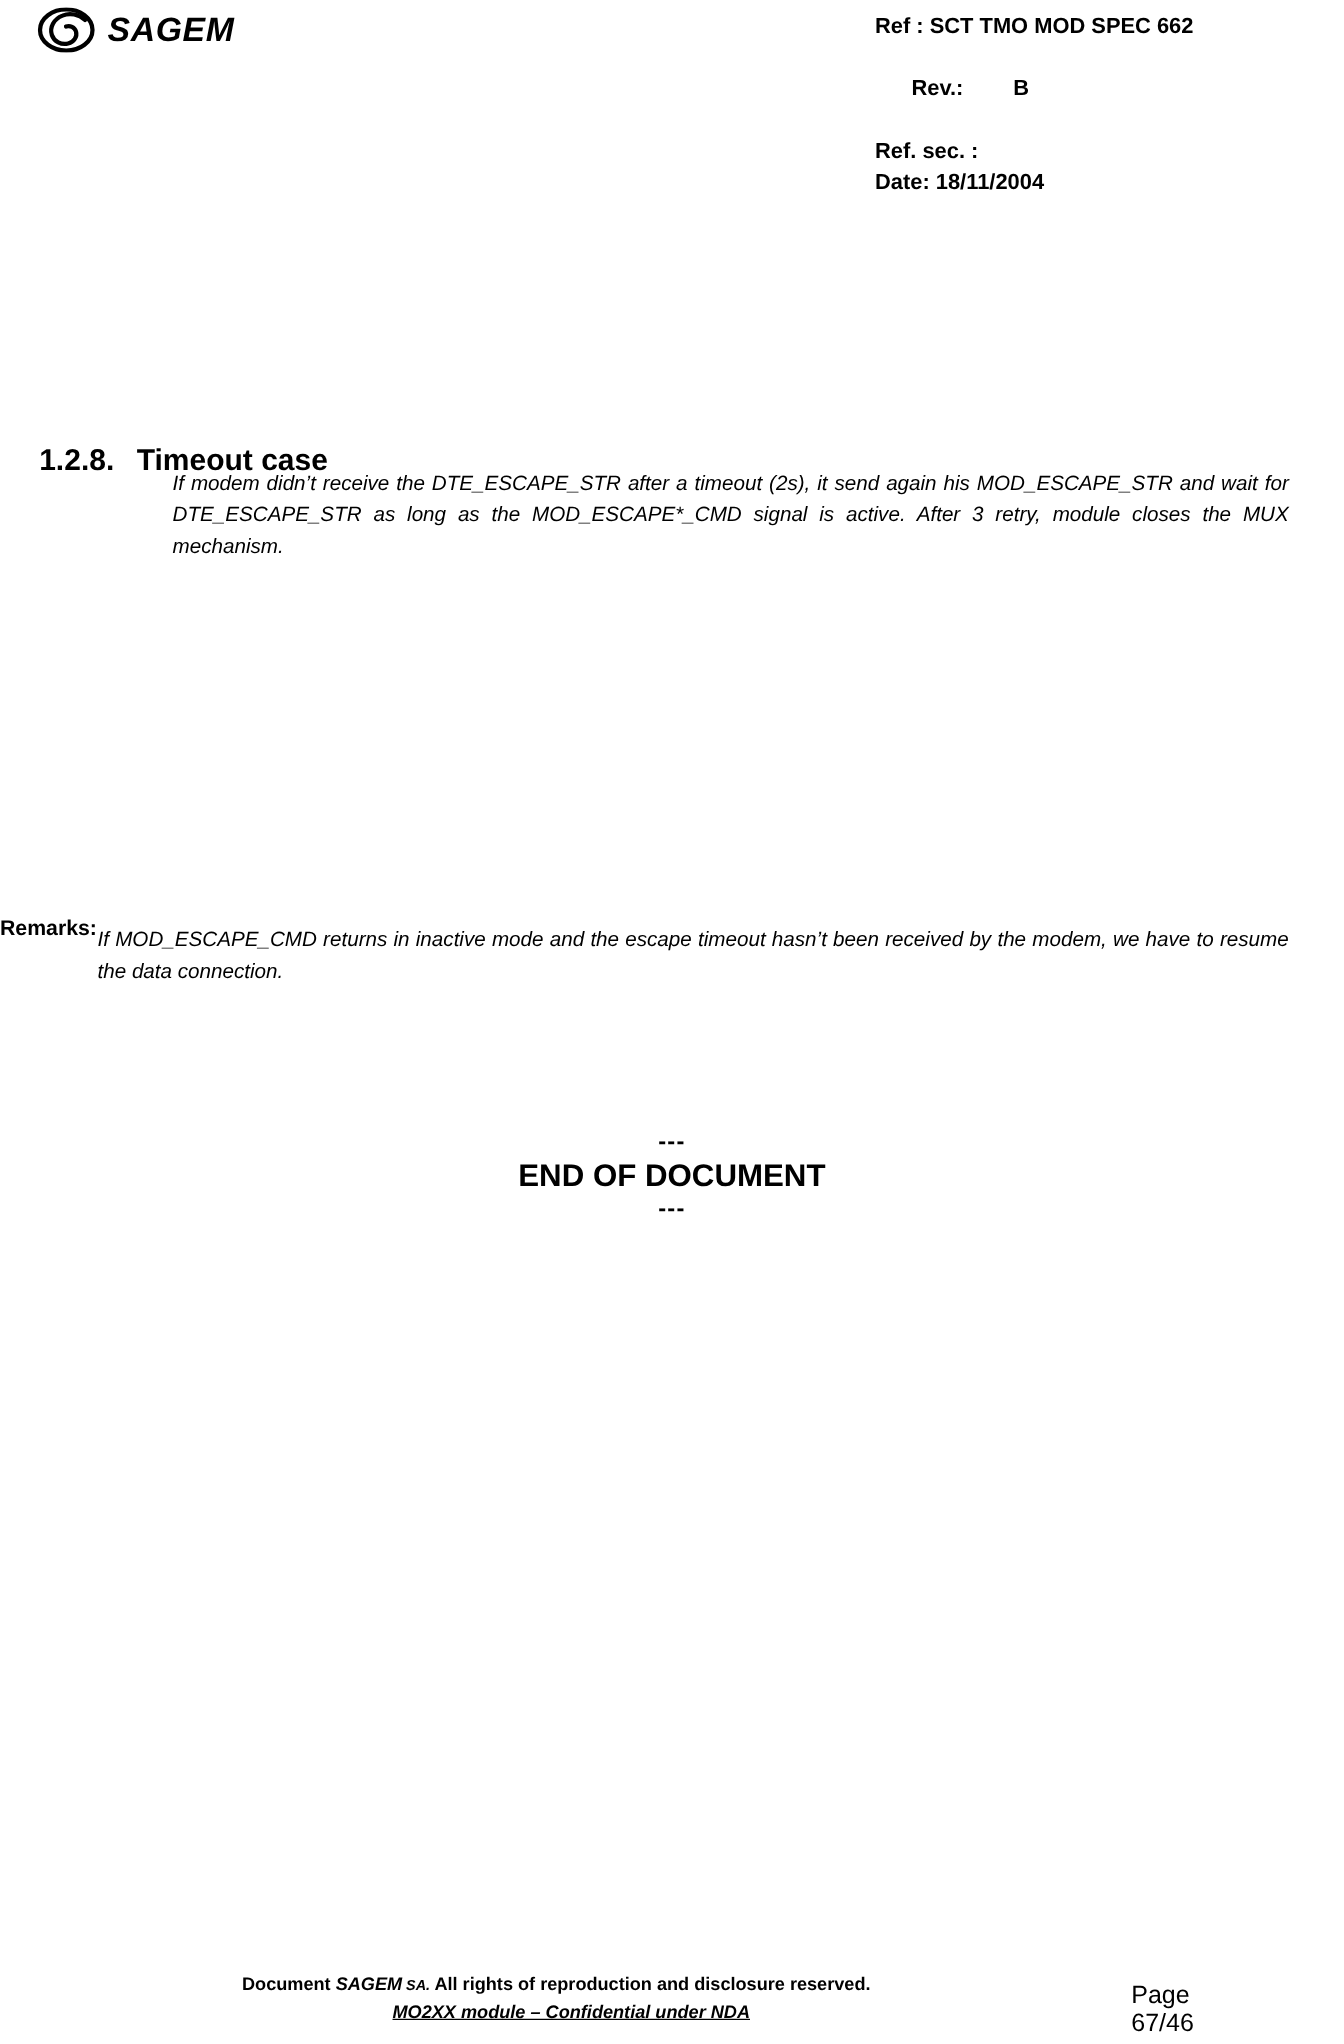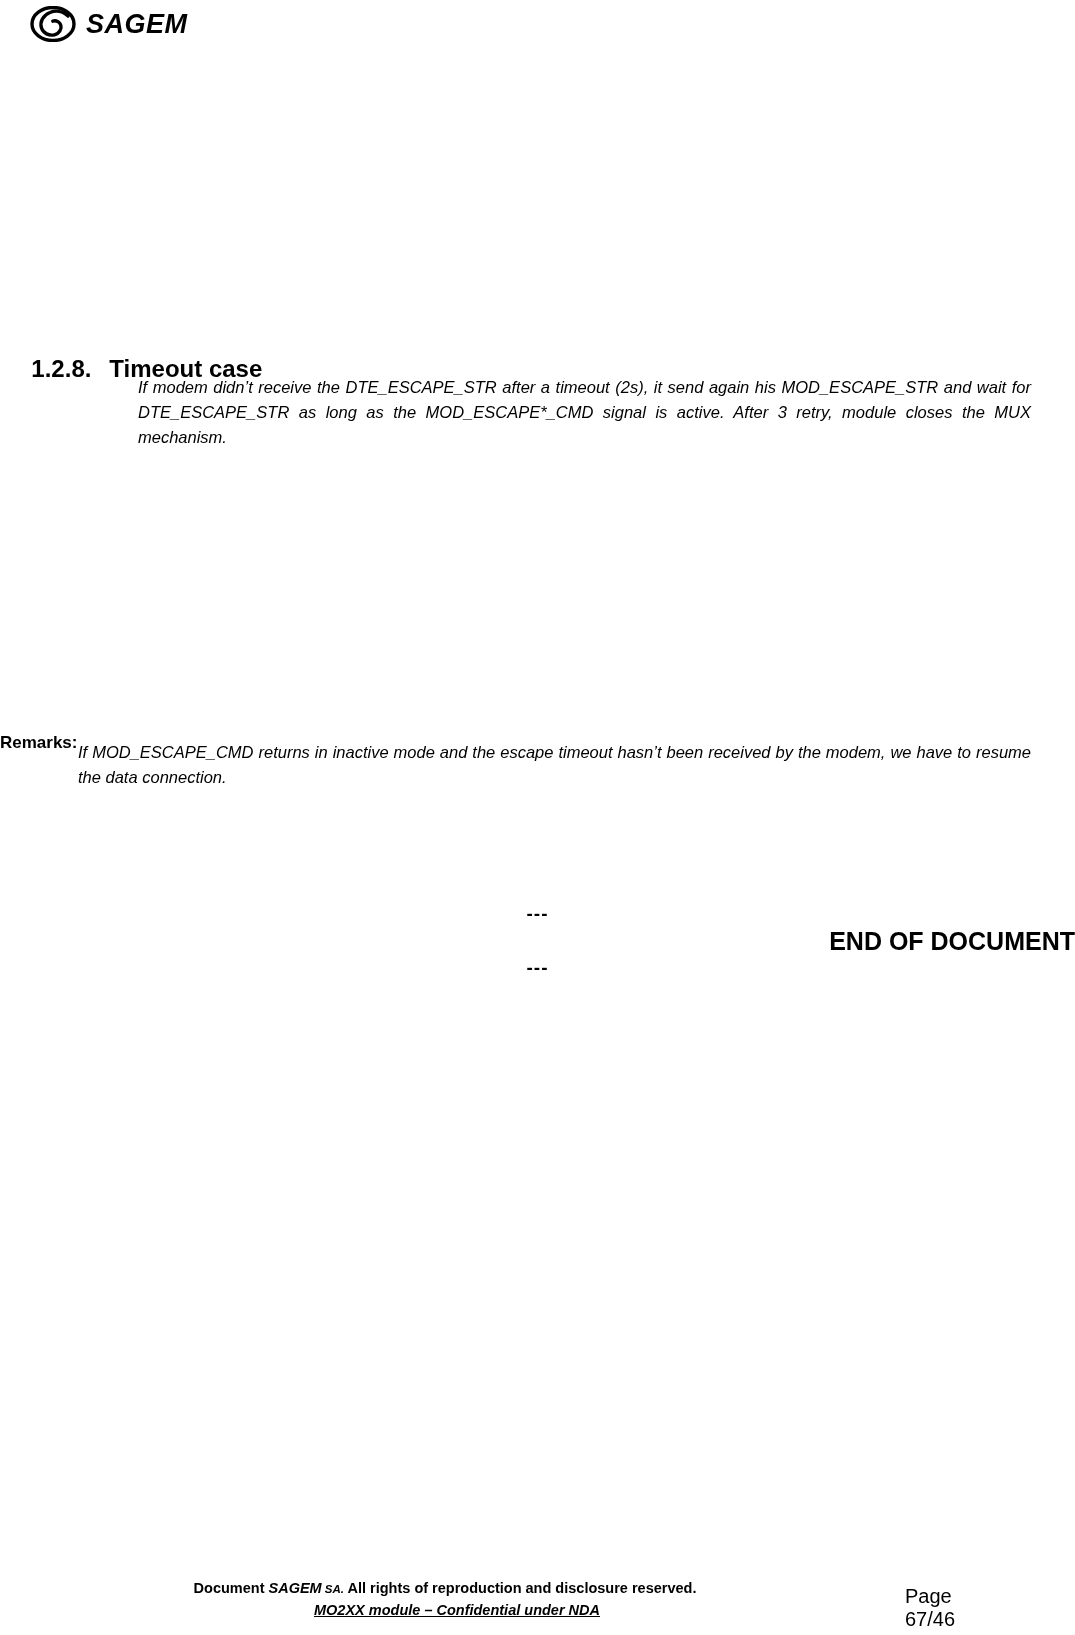--- a/index.html
+++ b/index.html
@@ -114,21 +114,21 @@
   
   .end-block {
     position: absolute;
     left: 0;
     top: 903px;
     width: 1075px;
     text-align: center;
     font-weight: bold;
   }
   .end-dash { font-size: 19px; line-height: 22px; letter-spacing: 1px;}
-  .end-title { font-size: 25px; line-height: 32px; text-align: right; }
+  .end-title { font-size: 25px; line-height: 32px; }
 
   
   .footer {
     position: absolute;
     left: 0;
     top: 1578px;
     width: 869px;
     height: 57px;
   }
   .footer-center {
@@ -164,20 +164,28 @@
 <body>
 
 <div class="header">
   <div class="logo-block">
     <svg class="logo-mark" viewBox="0 0 46 36">
       <path d="M23 1.5 C34 1.5 44 8.5 44 18 C44 27.5 34 34.5 23 34.5 C12 34.5 2 27.5 2 18 C2 8.5 12 1.5 23 1.5 Z" fill="none" stroke="#000" stroke-width="3.4"></path>
       <path d="M38 10 C33 5.5 26 4 20 6.5 C13 9.2 9.5 16 11.5 22 C13.2 27.2 19 30.2 24.5 28.8 C29.2 27.6 32 23.2 30.8 19.2 C29.8 15.8 26 14 22.8 15.2" fill="none" stroke="#000" stroke-width="3.4" stroke-linecap="round"></path>
     </svg>
     <span class="logo-text">SAGEM</span>
   </div>
+  <div class="header-meta">
+    <div class="row">Ref : SCT TMO MOD SPEC 662</div>
+    <div class="row">
+      <span>Rev.:</span><span class="meta-rev-val">B</span>
+    </div>
+    <div class="row">Ref. sec. :</div>
+    <div class="row">Date: 18/11/2004</div>
+  </div>
 </div>
 
 <div class="diagram" style="left:0px; top:126px; width:1075px; height:135px;">
   <svg width="1075" height="135" viewBox="0 0 1075 135">
 
     <text class="mode-text" id="d1-mode-left" x="472" y="150" text-anchor="middle">Suspended data mode</text>
     <text class="mode-text" id="d1-mode-right" x="845" y="150" text-anchor="middle">Command mode</text>
 
     <line x1="168" y1="156" x2="745" y2="156" stroke="#000" stroke-width="1.4"></line>
     <polygon points="745,156 728,150 728,162" fill="#000"></polygon>

